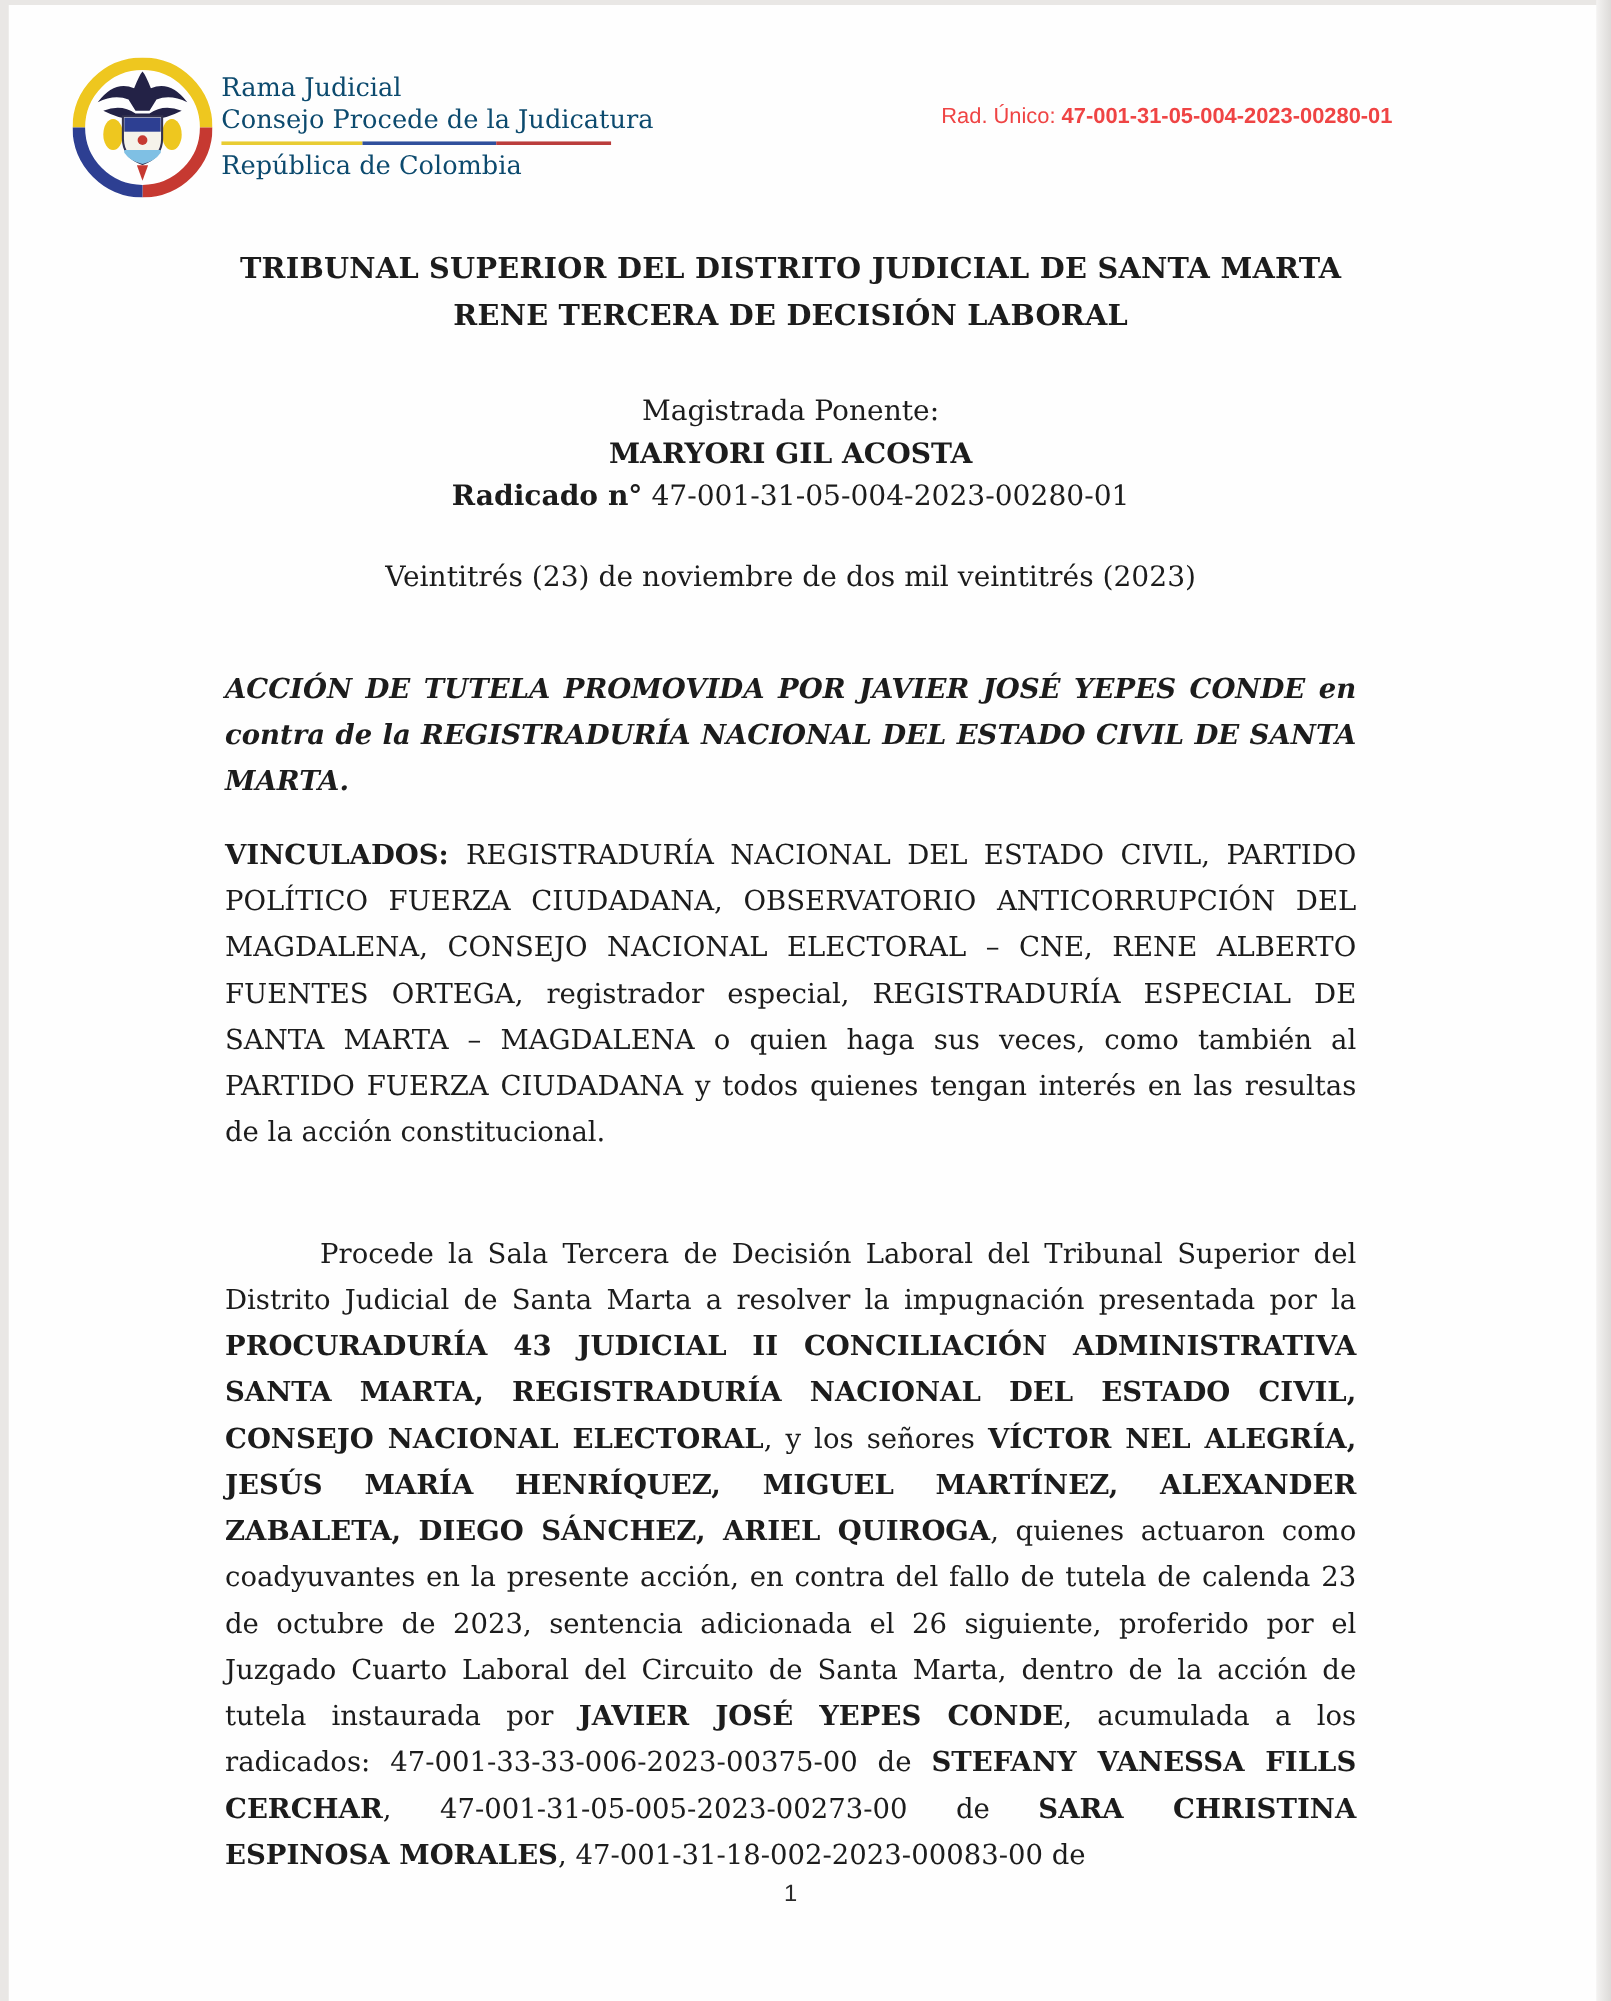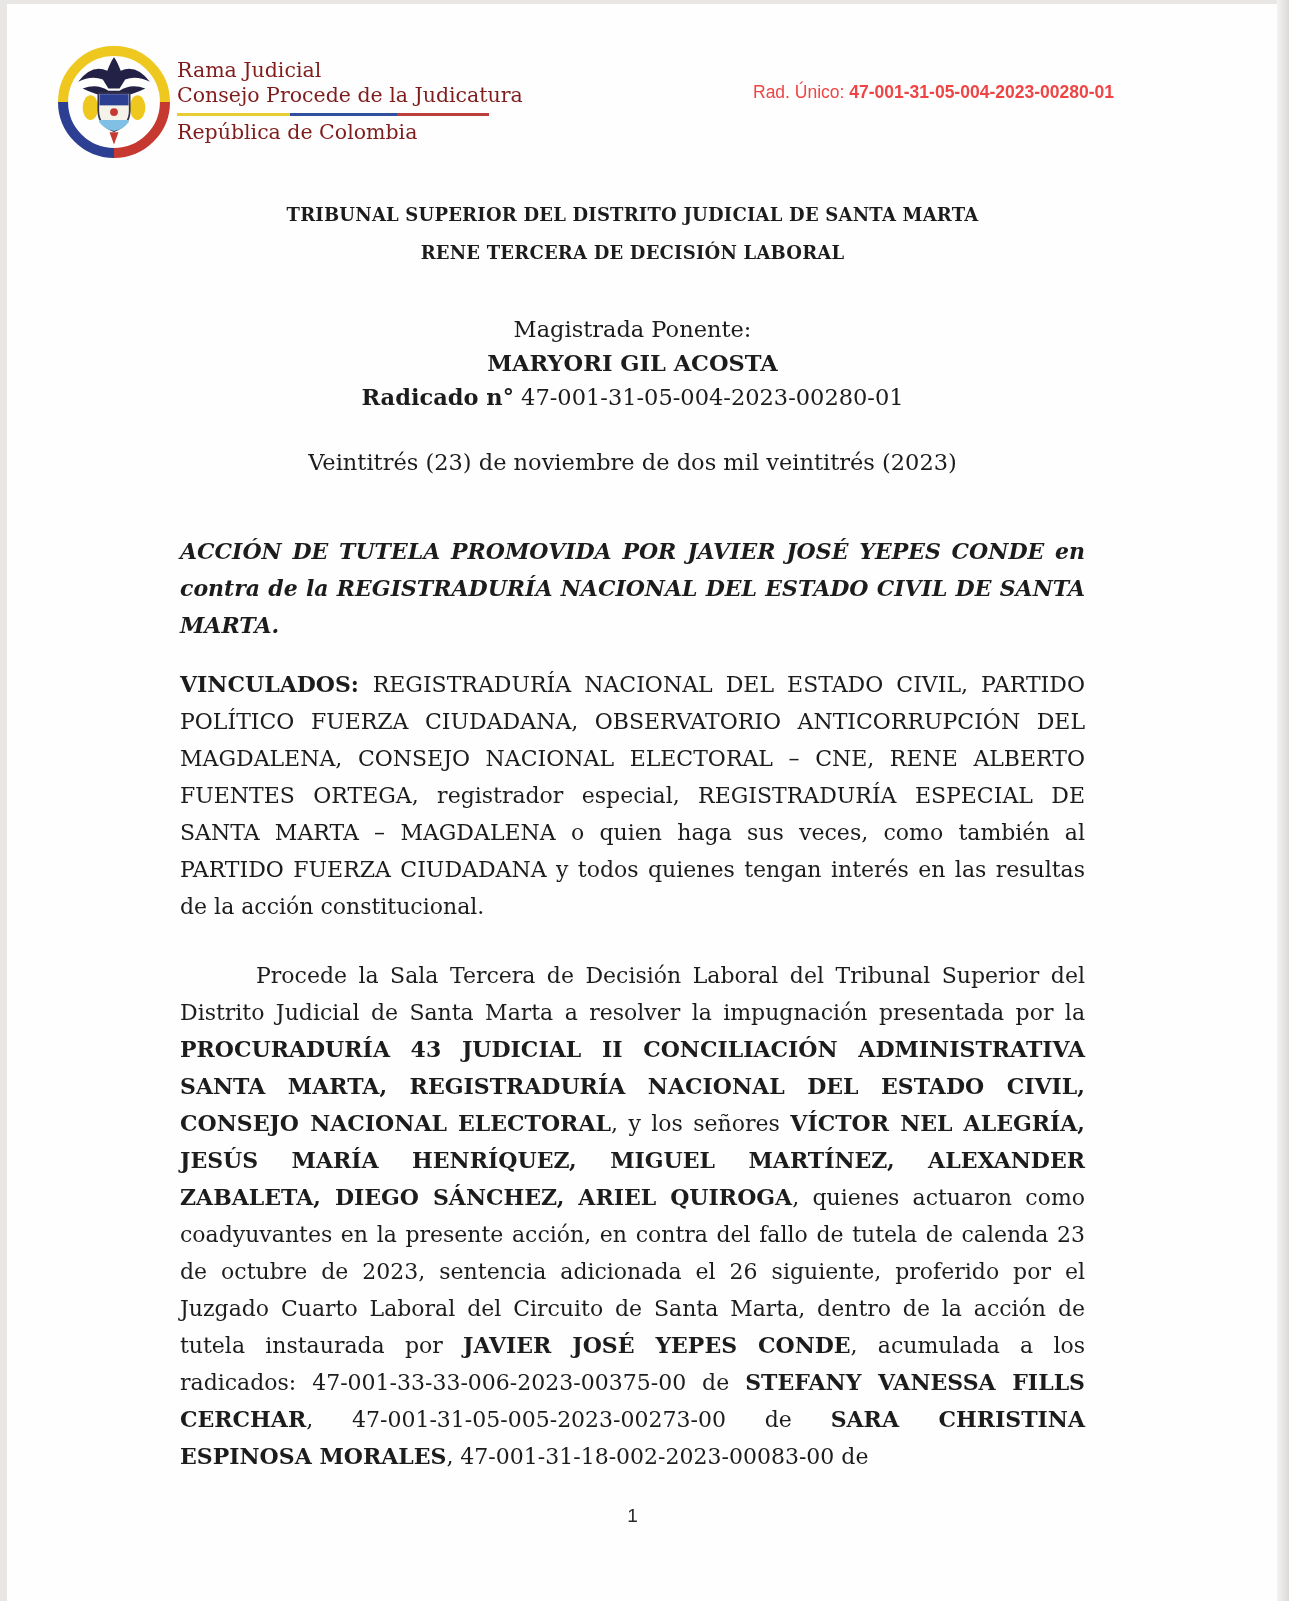--- a/index.html
+++ b/index.html
@@ -9,38 +9,38 @@
     font-family:"DejaVu Serif","Liberation Serif",serif;
     color:#1c1c1c;
   }
   .edge-top   { position:absolute; top:0; left:0; width:100%; height:4px; background:#e9e7e5; }
   .edge-left  { position:absolute; top:0; left:0; width:7px; height:100%; background:#e9e7e5; }
   .edge-right { position:absolute; top:0; right:0; width:12px; height:100%;
                 background:linear-gradient(to right,#f4f3f2,#dcdad8); }
 
   
   .seal { position:absolute; left:58px; top:46px; width:112px; height:112px; }
-  .org-block { position:absolute; left:177px; top:58px; font-size:20.5px; line-height:25px; color:#7f1d1d; }
+  .org-block { position:absolute; left:177px; top:58px; font-size:20.5px; line-height:25px; color:#0c4a6e; }
   .tricolor-rule { display:block; width:312px; height:3px; margin:5px 0 4px 0; }
   .rad-line { position:absolute; left:753px; top:82px; width:340px;
               font-family:"Liberation Sans","DejaVu Sans",sans-serif;
               font-size:17.5px; color:#ef4444; white-space:nowrap; }
   .rad-line .b { font-weight:bold; }
 
   
   main { position:absolute; left:180px; top:196px; width:905px;
          font-size:22px; line-height:37px; }
-  .doc-title { text-align:center; font-weight:bold; font-size:18px; line-height:38px;
+  .doc-title { text-align:center; font-weight:bold; font-size:23px; line-height:38px;
                letter-spacing:0.2px; }
   .ponente-block { margin-top:40px; text-align:center; line-height:34px; font-size:22.5px; }
   .date-line { margin-top:30px; text-align:center; font-size:22.5px; }
   .para { text-align:justify; }
   .p1 { margin-top:52px; font-weight:bold;font-style:italic; }
   .p2 { margin-top:13px; }
-  .p3 { margin-top:32px; text-indent:76px; }
+  .p3 { margin-top:60px; text-indent:76px; }
   .b { font-weight:bold; }
 
   footer { position:absolute; left:180px; width:905px; top:1505px; text-align:center;
            font-family:"Liberation Sans","DejaVu Sans",sans-serif; font-size:19px; color:#2a2a2a; }
 </style>
 </head>
 <body>
 
 <div class="page">
   <div class="edge-top"></div>

